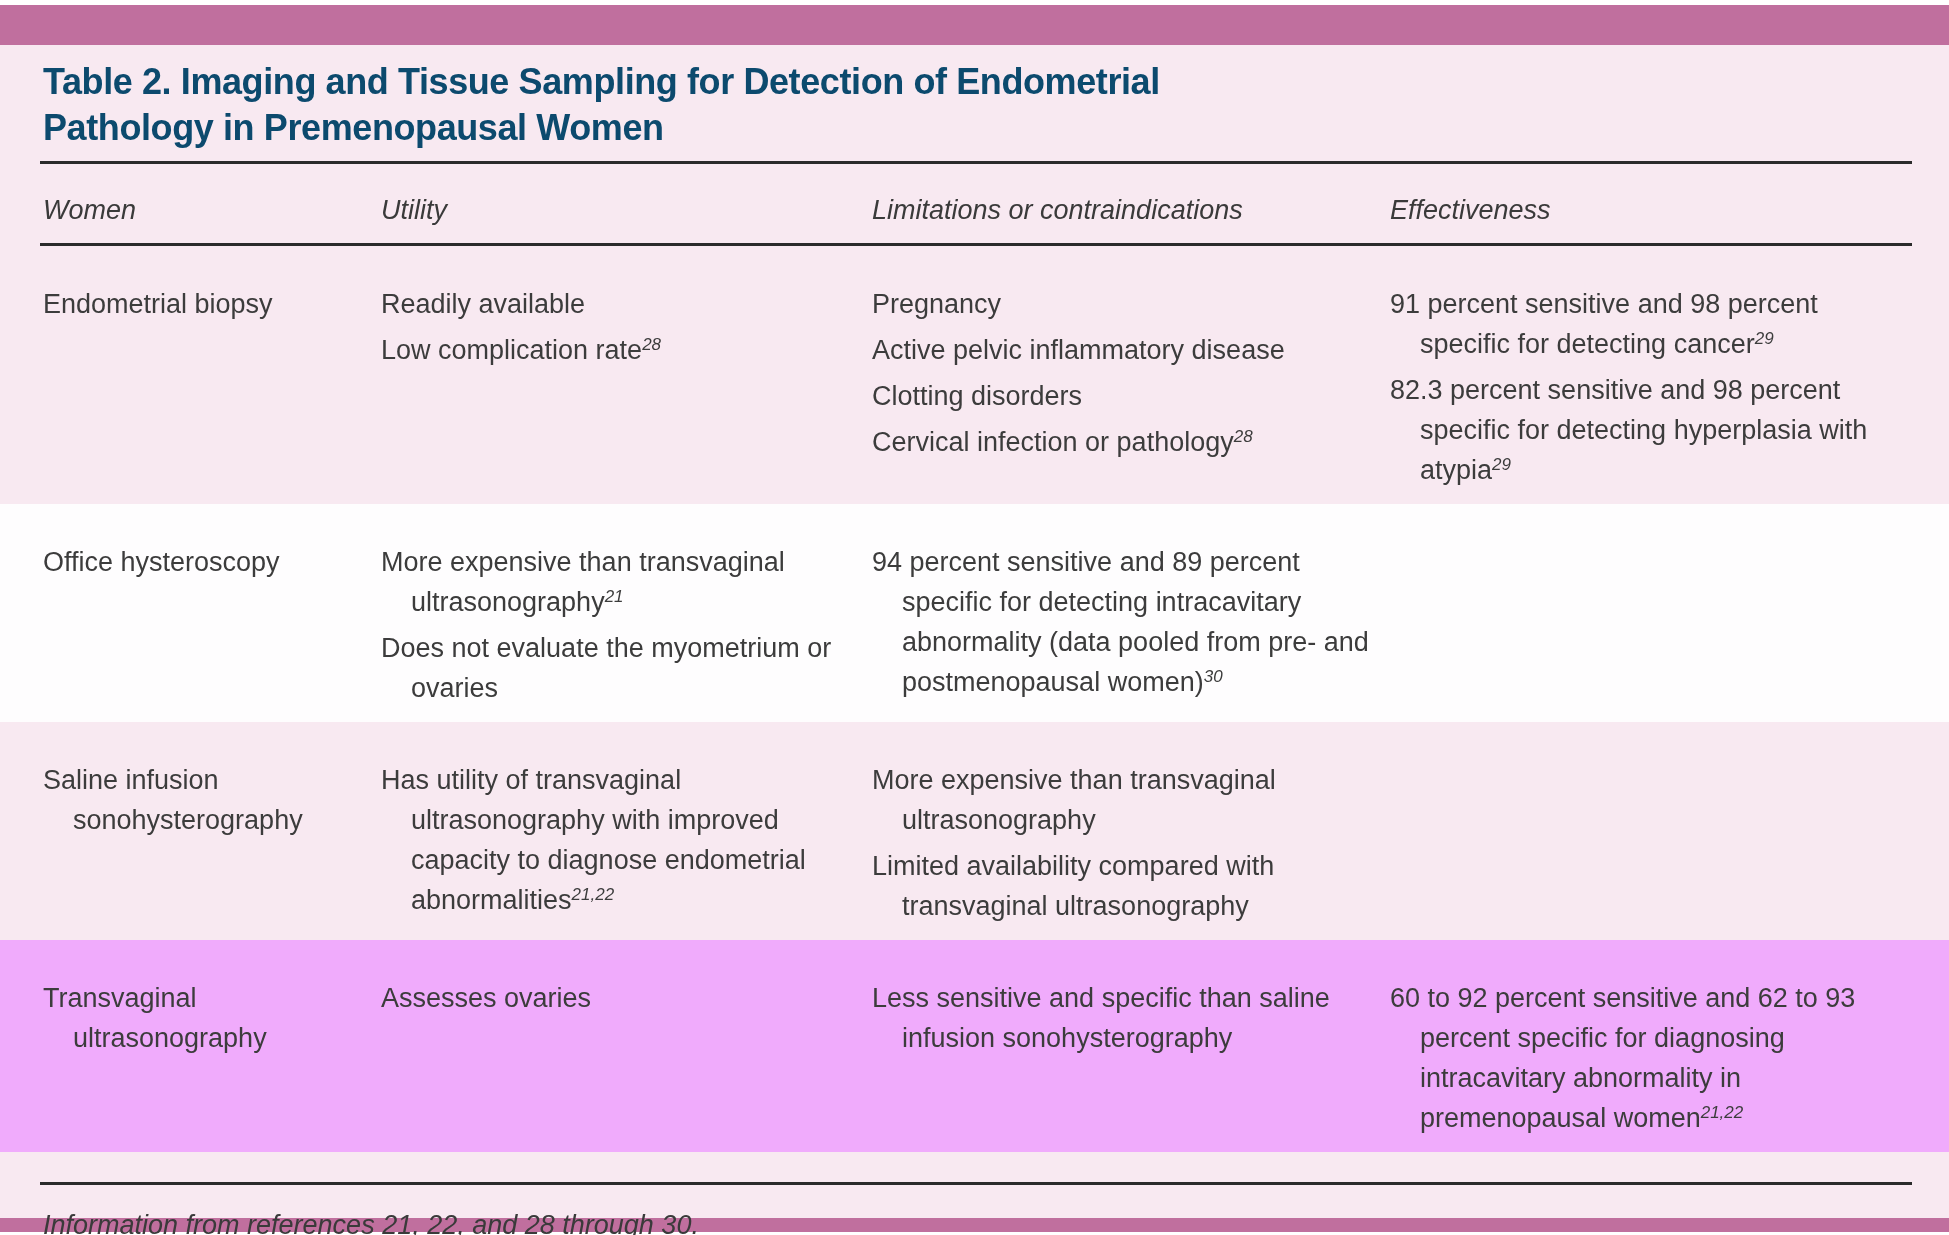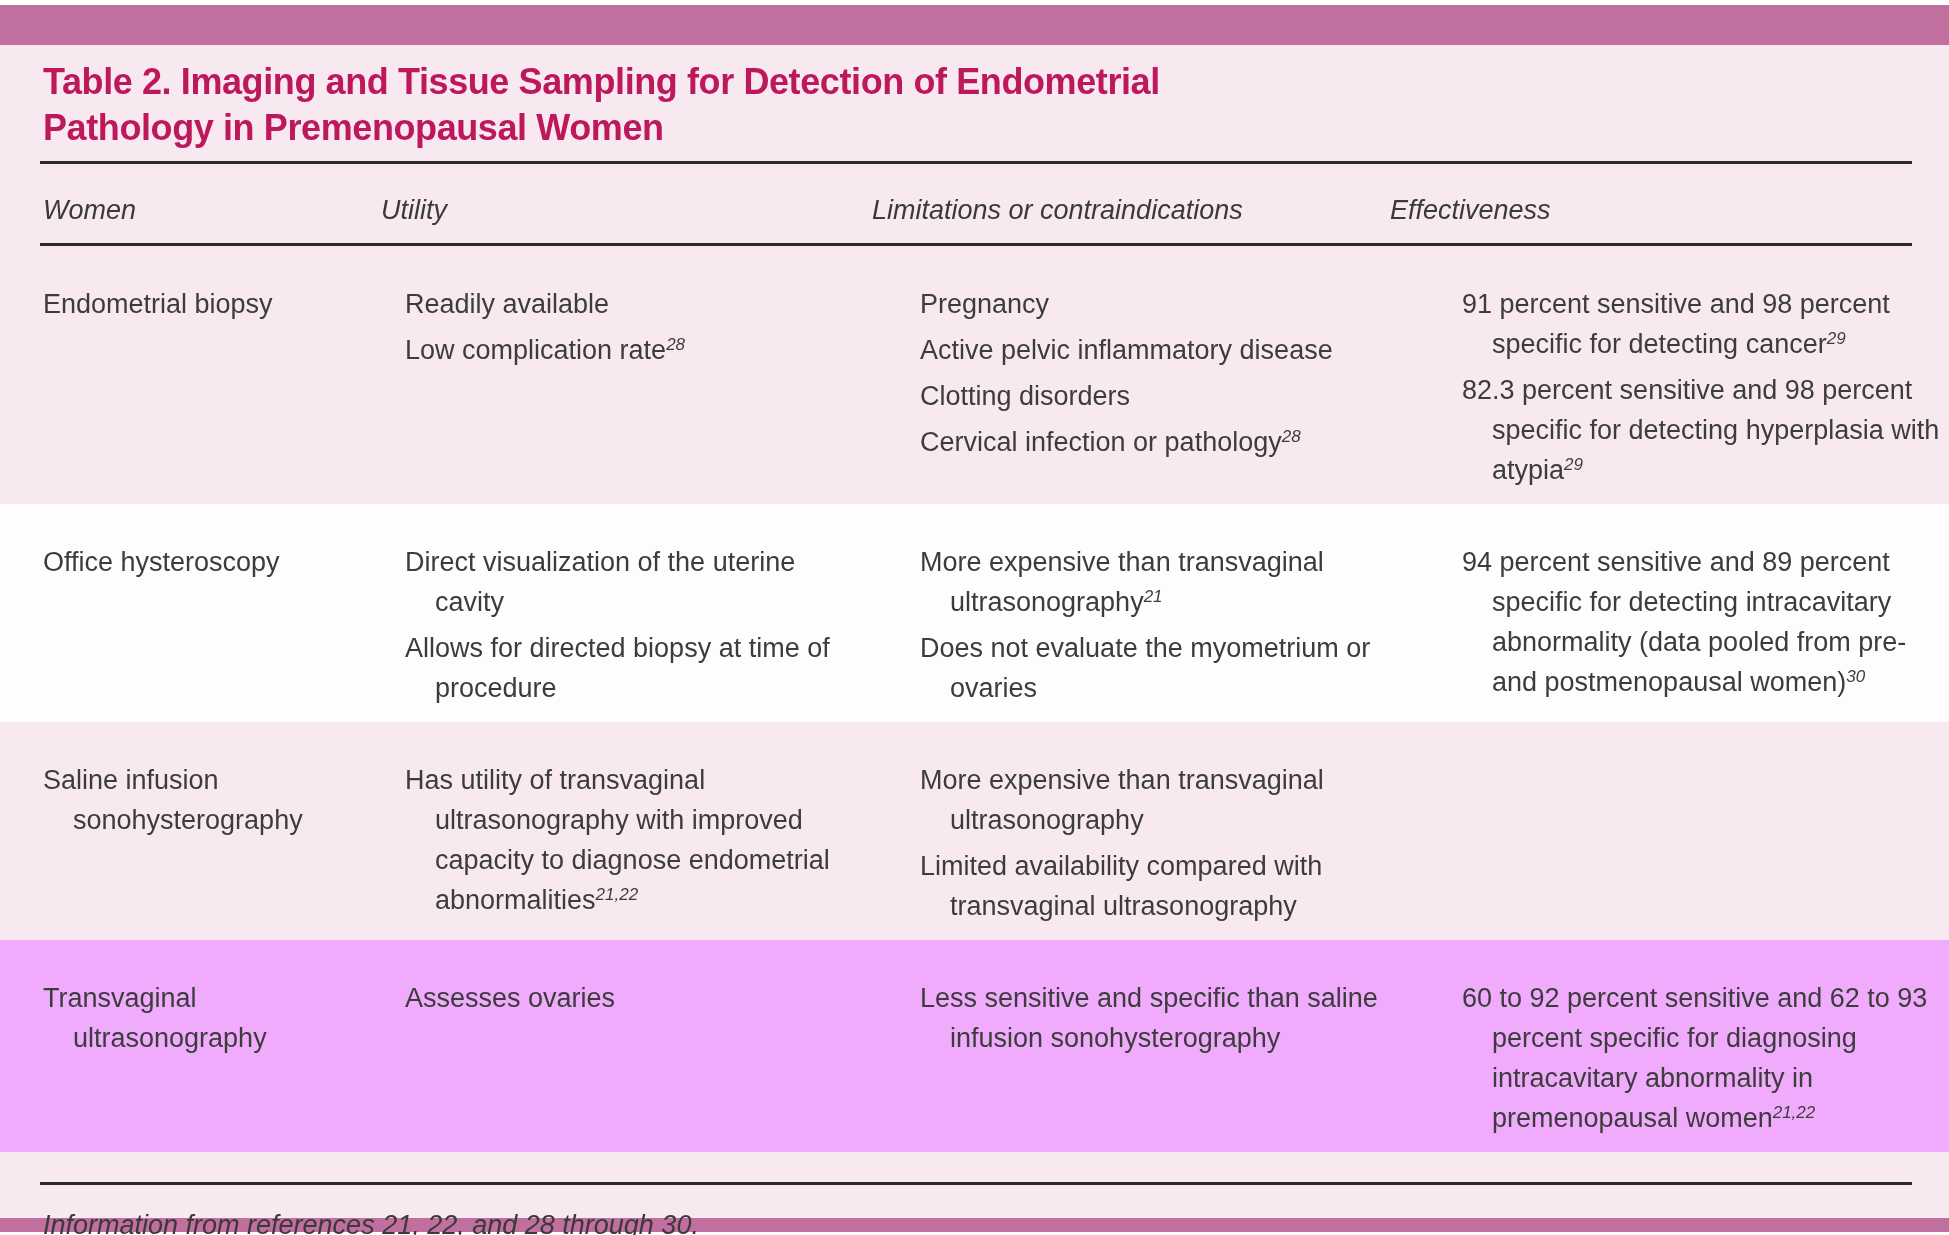--- a/index.html
+++ b/index.html
@@ -8,35 +8,35 @@
     font-family:"Liberation Sans","DejaVu Sans",sans-serif;
     color:#3c3c3c;overflow:hidden;
   }
   .top-gap{height:5px;background:#ffffff;}
   .accent-bar{height:40px;background:#c06f9e;}
   .card{
     background:#f8e9f1;height:1173px;box-sizing:border-box;
   }
   .title{
     margin:0;padding:14px 40px 0 43px;
-    font-size:36px;line-height:46px;font-weight:bold;color:#be185d;
+    font-size:36px;line-height:46px;font-weight:bold;color:#0c4a6e;
     letter-spacing:-0.4px;
   }
   .rule{height:3px;background:#2b2b2b;margin-left:40px;margin-right:37px;}
   .rule-top{margin-top:10px;}
   .rule-bottom{margin-top:30px;}
   .grid{
     display:grid;grid-template-columns:338px 491px 518px auto;
     padding-left:43px;box-sizing:border-box;
   }
   .header-row{height:79px;align-items:center;}
   .header-cell{
     font-style:italic;font-size:27px;color:#3a3a3a;padding-top:14px;
   }
-  .row{box-sizing:border-box;padding-top:38px;padding-bottom:8px;gap:24px;}
+  .row{box-sizing:border-box;padding-top:38px;padding-bottom:8px;}
   .row:nth-child(1){min-height:245px;background:transparent;}
   .row:nth-child(2){min-height:203px;background:#fefdfe;}
   .row:nth-child(3){min-height:200px;background:transparent;}
   .row:nth-child(4){min-height:204px;background:#f0abfc;}
   .item{
     margin:0 0 6px 0;font-size:27px;line-height:40px;color:#3c3c3c;
     padding-left:30px;text-indent:-30px;
   }
   .item sup{
     font-size:17px;line-height:0;position:relative;top:-0.55em;
@@ -94,24 +94,20 @@
           </div>
           <div class="cell cell-effectiveness">
             <p class="item">91 percent sensitive and 98 percent specific for detecting cancer<sup>29</sup></p>
             <p class="item">82.3 percent sensitive and 98 percent specific for detecting hyperplasia with atypia<sup>29</sup></p>
           </div>
         </div>
         <div class="grid row">
           <div class="cell cell-test">
             <p class="item">Office hysteroscopy</p>
           </div>
-          <div class="cell cell-utility">
-            <p class="item">Direct visualization of the uterine cavity</p>
-            <p class="item">Allows for directed biopsy at time of procedure</p>
-          </div>
           <div class="cell cell-limitations">
             <p class="item">More expensive than transvaginal ultrasonography<sup>21</sup></p>
             <p class="item">Does not evaluate the myometrium or ovaries</p>
           </div>
           <div class="cell cell-effectiveness">
             <p class="item">94 percent sensitive and 89 percent specific for detecting intracavitary abnormality (data pooled from pre- and postmenopausal women)<sup>30</sup></p>
           </div>
         </div>
         <div class="grid row">
           <div class="cell cell-test">

